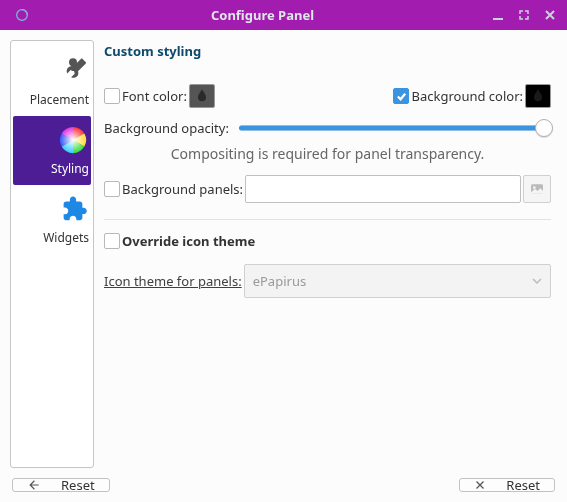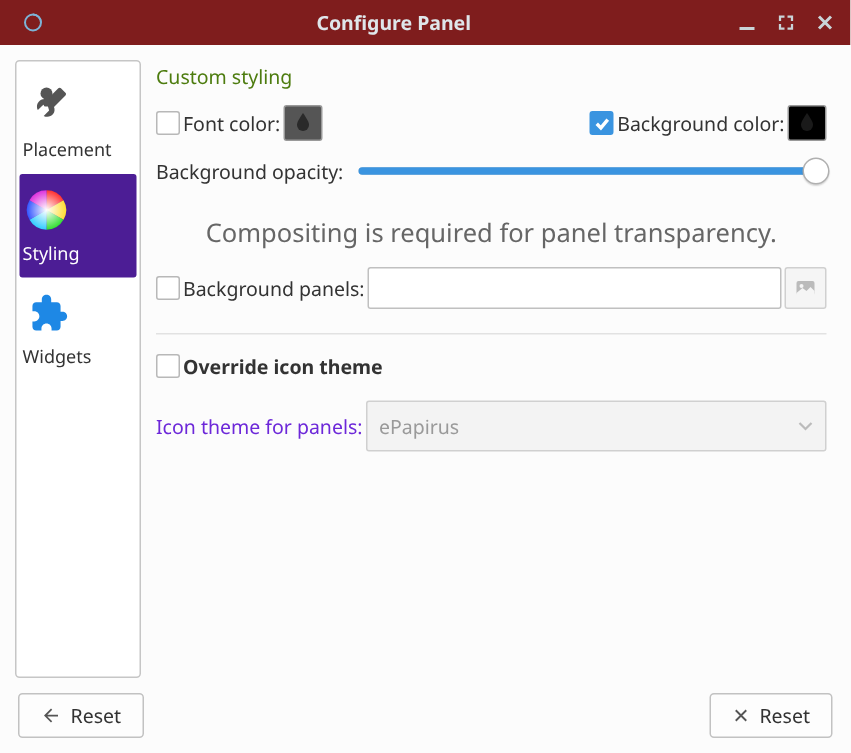--- a/index.html
+++ b/index.html
@@ -1,62 +1,62 @@
 <!DOCTYPE html>
 <html><head>
 <meta charset="utf-8">
 <style>
   * { box-sizing: border-box; margin: 0; padding: 0; font-family: "Noto Sans", "DejaVu Sans", sans-serif; }
   body { background: #fcfcfc; width: 567px; height: 502px; overflow: hidden; display: flex; flex-direction: column; }
-  .titlebar { height: 30px; background: #7f1d1d; color: #c9d4d8; display: flex; align-items: center; padding: 0 8px; font-size: 13px; }
+  .titlebar { height: 30px; background: #a21caf; color: #c9d4d8; display: flex; align-items: center; padding: 0 8px; font-size: 13px; }
   .titlebar .tb-left { width: 28px; display:flex; align-items:center; justify-content:center; }
   .titlebar .tb-title { flex: 1; text-align: center; font-weight: bold; color: #dfe6ea; }
   .titlebar .tb-right { display: flex; gap: 8px; align-items: center; }
   .tb-btn { width: 18px; height: 18px; display:flex; align-items:center; justify-content:center; color:#c9d4d8; cursor:pointer; }
   .tb-btn svg { width:12px; height:12px; }
 
   .client { flex:1; display:flex; flex-direction:column; padding: 10px; gap: 10px; }
 
   .midrow { flex:1; display:flex; gap:8px; }
 
   .sidebar { width: 84px; border:1px solid #c6c6c6; border-radius:3px; background:#fff; display:flex; flex-direction:column; align-items:stretch; padding-top:6px; }
-  .side-item { display:flex; flex-direction:column; align-items:flex-start; gap:4px; padding:8px 2px; font-size:12px; color:#333; cursor:pointer; border-radius:2px; margin:0 2px; }
+  .side-item { display:flex; flex-direction:column; align-items:flex-end; gap:4px; padding:8px 2px; font-size:12px; color:#333; cursor:pointer; border-radius:2px; margin:0 2px; }
   .side-item.selected { background:#4c1d95; color:#fff; }
   .side-icon { width:32px; height:32px; display:flex; align-items:center; justify-content:center; }
 
   .content { flex:1; display:flex; flex-direction:column; padding:2px 6px 0 2px; font-size:13px; color:#333; }
-  .section-title { font-weight:normal; color:#4d7c0f; margin-bottom:10px; }
+  .section-title { font-weight:bold; color:#0c4a6e; margin-bottom:24px; }
 
   .row { display:flex; align-items:center; gap:2px; margin-bottom:10px; }
   .checkbox { width:16px; height:16px; border:1px solid #b8b8b8; border-radius:2px; background:#fff; display:flex; align-items:center; justify-content:center; cursor:pointer; flex-shrink:0; }
   .checkbox.checked { background:#3a94e0; border-color:#3a94e0; }
   .checkbox.checked svg { width:11px; height:11px; stroke:#fff; stroke-width:2.5; fill:none; }
   .label { cursor:default; }
   .color-swatch { width:26px; height:24px; border:1px solid #999; border-radius:2px; display:flex; align-items:center; justify-content:center; background:#fff; cursor:pointer; }
   .color-swatch.dark-inner { background:#000; }
 
   .slider-row { display:flex; align-items:center; gap:10px; margin-bottom:6px; }
   .slider { flex:1; height:20px; position:relative; cursor:pointer; }
   .slider-track { position:absolute; left:0; right:0; top:50%; transform:translateY(-50%); height:5px; background:#d0d0d0; border-radius:3px; }
   .slider-fill { position:absolute; left:0; top:50%; transform:translateY(-50%); height:5px; background:#3a94e0; border-radius:3px; width:100%; }
   .slider-thumb { position:absolute; right:-2px; top:50%; transform:translate(0,-50%); width:18px; height:18px; background:#fff; border:1px solid #b0b0b0; border-radius:50%; box-shadow:0 1px 1px rgba(0,0,0,.15); }
 
-  .hint { text-align:center; font-size:17px; color:#666; margin-bottom:12px;margin-top:13px; }
+  .hint { text-align:center; font-size:14px; color:#666; margin-bottom:12px; }
 
   .text-input { flex:1; height:28px; border:1px solid #c0c0c0; background:#fff; border-radius:2px; padding:0 6px; }
   .icon-btn { width:28px; height:28px; border:1px solid #d0d0d0; border-radius:2px; background:#f5f5f5; display:flex; align-items:center; justify-content:center; color:#aaa; cursor:default; }
 
   .hr { height:1px; background:#e2e2e2; margin:6px 0 12px; }
 
-  .disabled-label { color:#6d28d9; }
+  .disabled-label { color:#404040;text-decoration:underline; }
   .select { flex:1; height:30px; border:1px solid #d0d0d0; border-radius:2px; background:#f3f3f3; color:#9a9a9a; display:flex; align-items:center; padding:16px 8px; justify-content:space-between; cursor:default; }
   .select-caret { width:10px; height:10px; }
 
   .footer { display:flex; justify-content:space-between; padding:0 2px; }
-  .btn { height:30px; padding:0 14px; border:1px solid #c2c2c2; border-radius:3px; background:#fdfdfd; display:flex; align-items:center; gap:6px; font-size:13px; color:#333; cursor:pointer;justify-content:space-between; }
+  .btn { height:14px; padding:0 14px; border:1px solid #c2c2c2; border-radius:3px; background:#fdfdfd; display:flex; align-items:center; gap:20px; font-size:13px; color:#333; cursor:pointer;justify-content:space-between; }
 </style>
 </head>
 <body>
 
 <div class="titlebar">
   <div class="tb-left">
     <svg viewBox="0 0 24 24" width="16" height="16" fill="none" stroke="#7db3d6" stroke-width="2">
         <circle cx="12" cy="12" r="8"></circle>
         <path d="M12 4 A8 8 0 0 1 20 12"></path>
       </svg>

